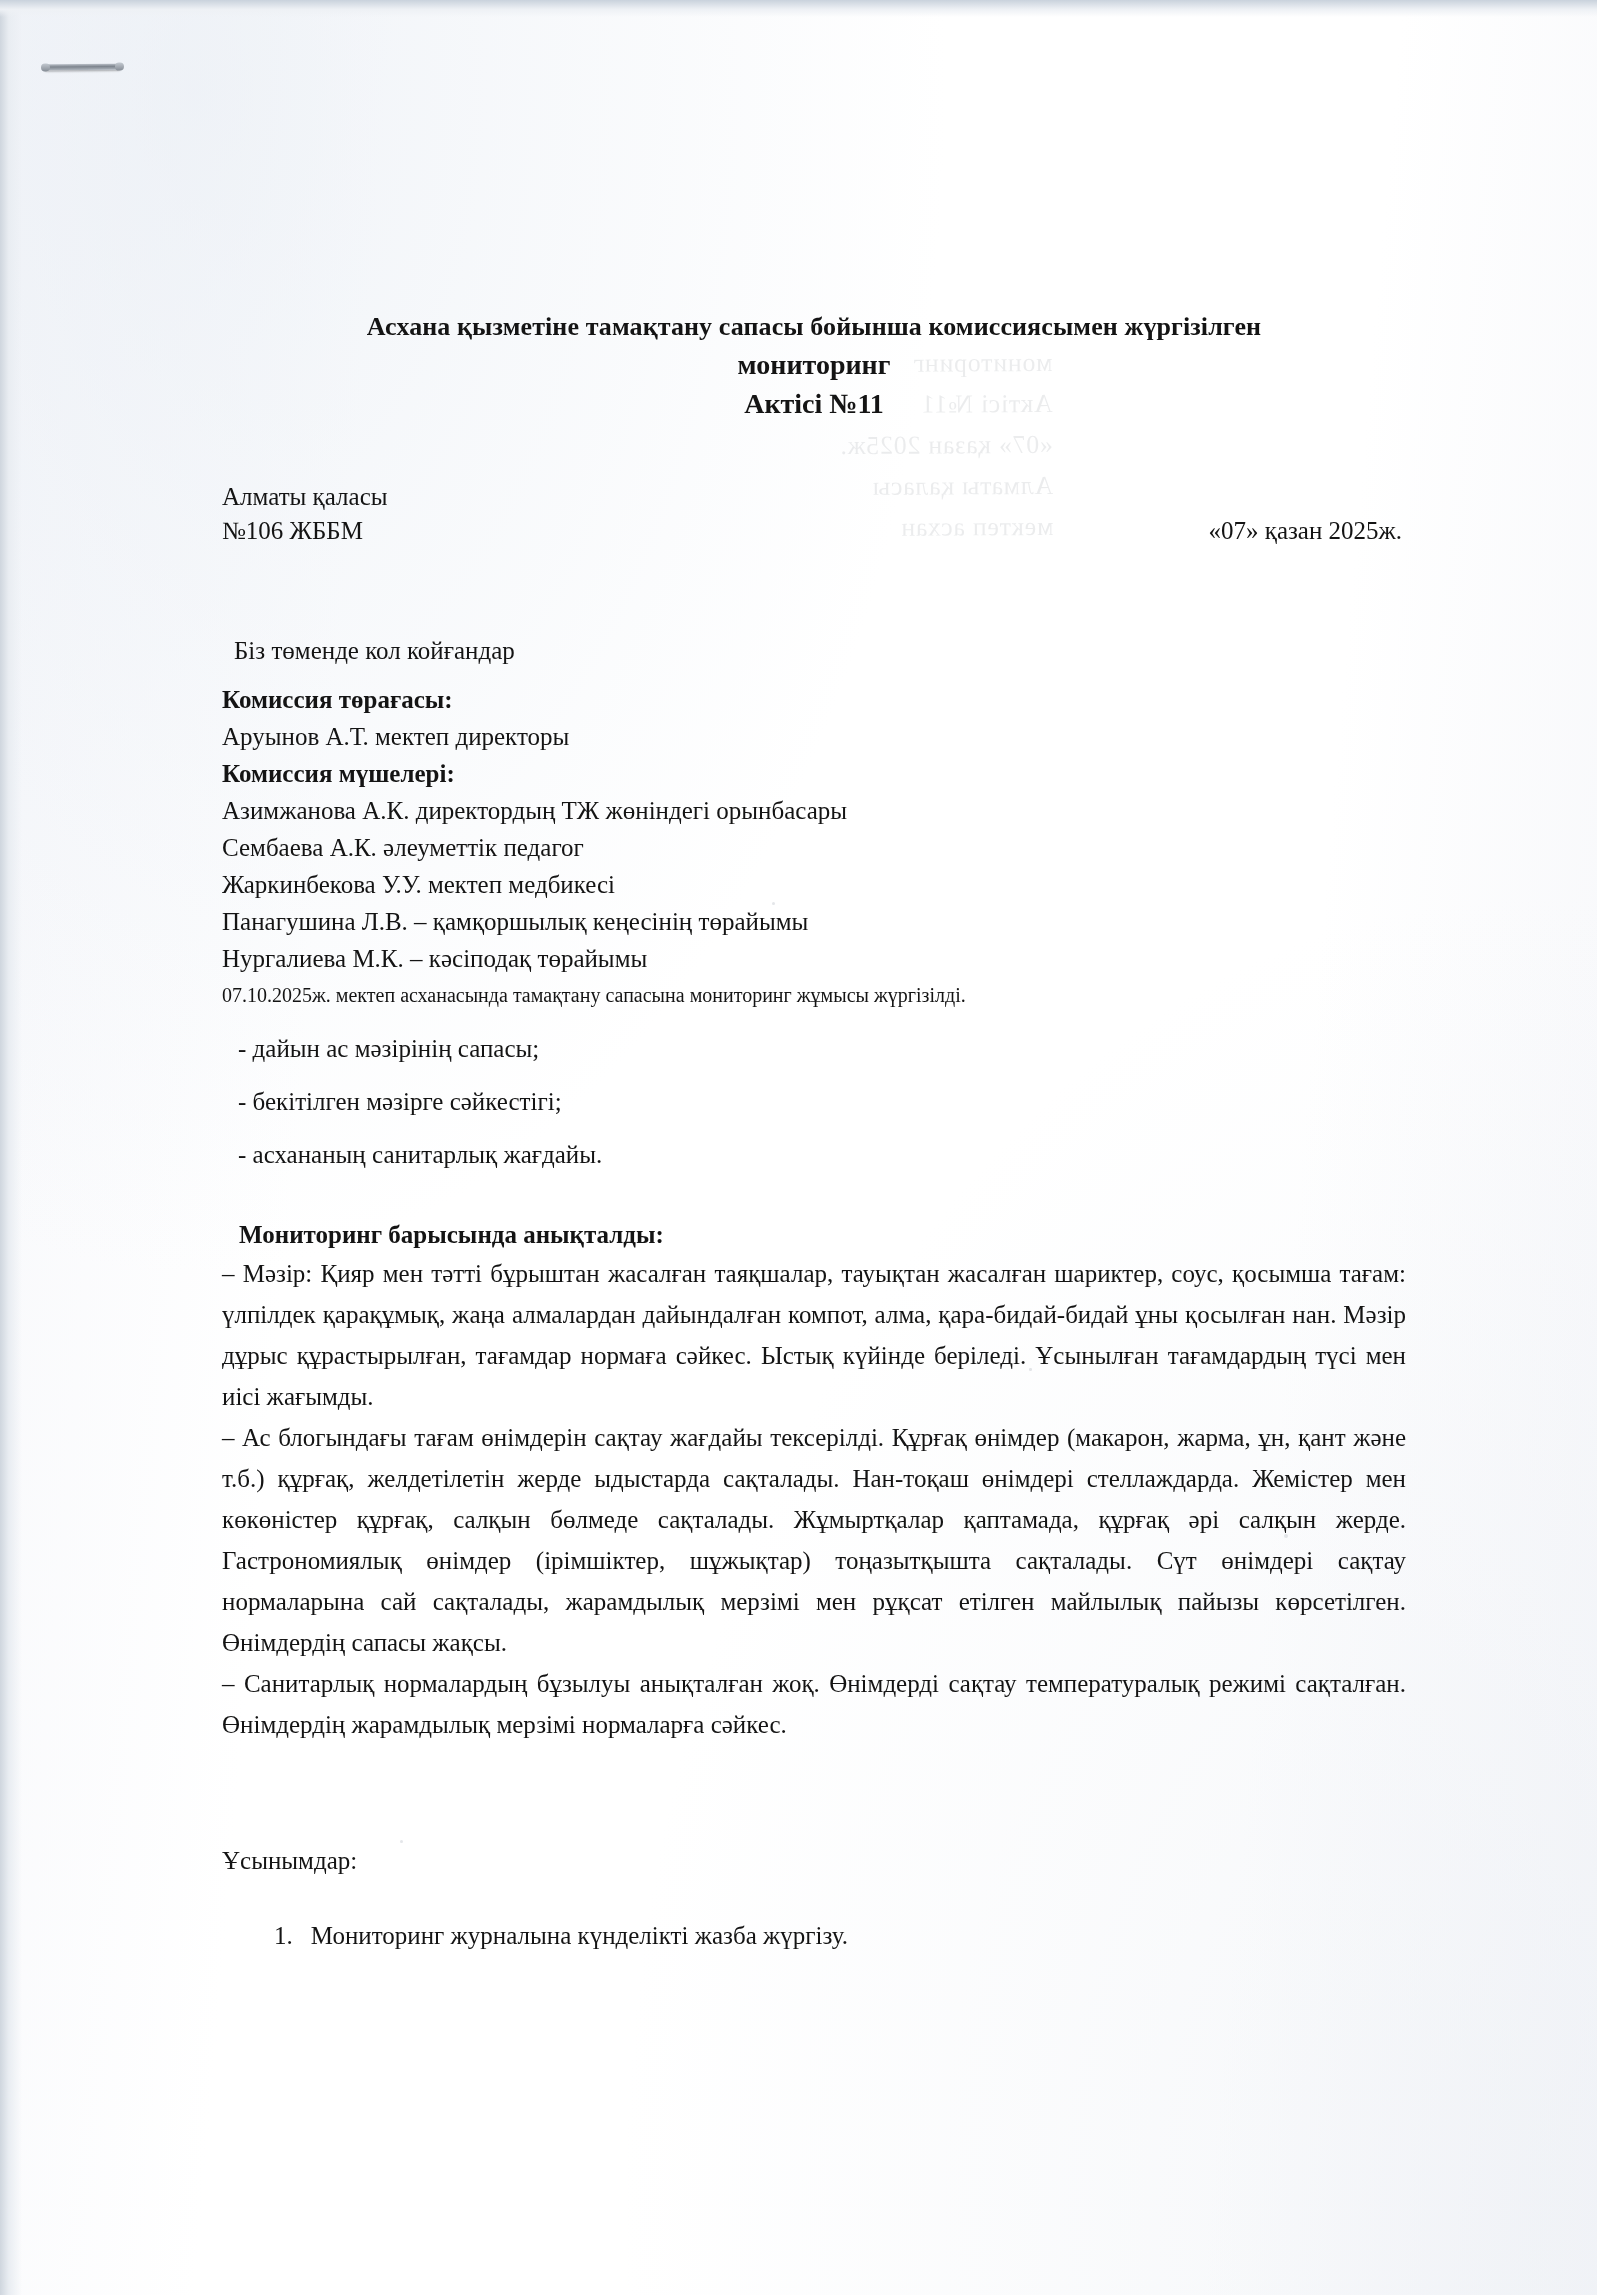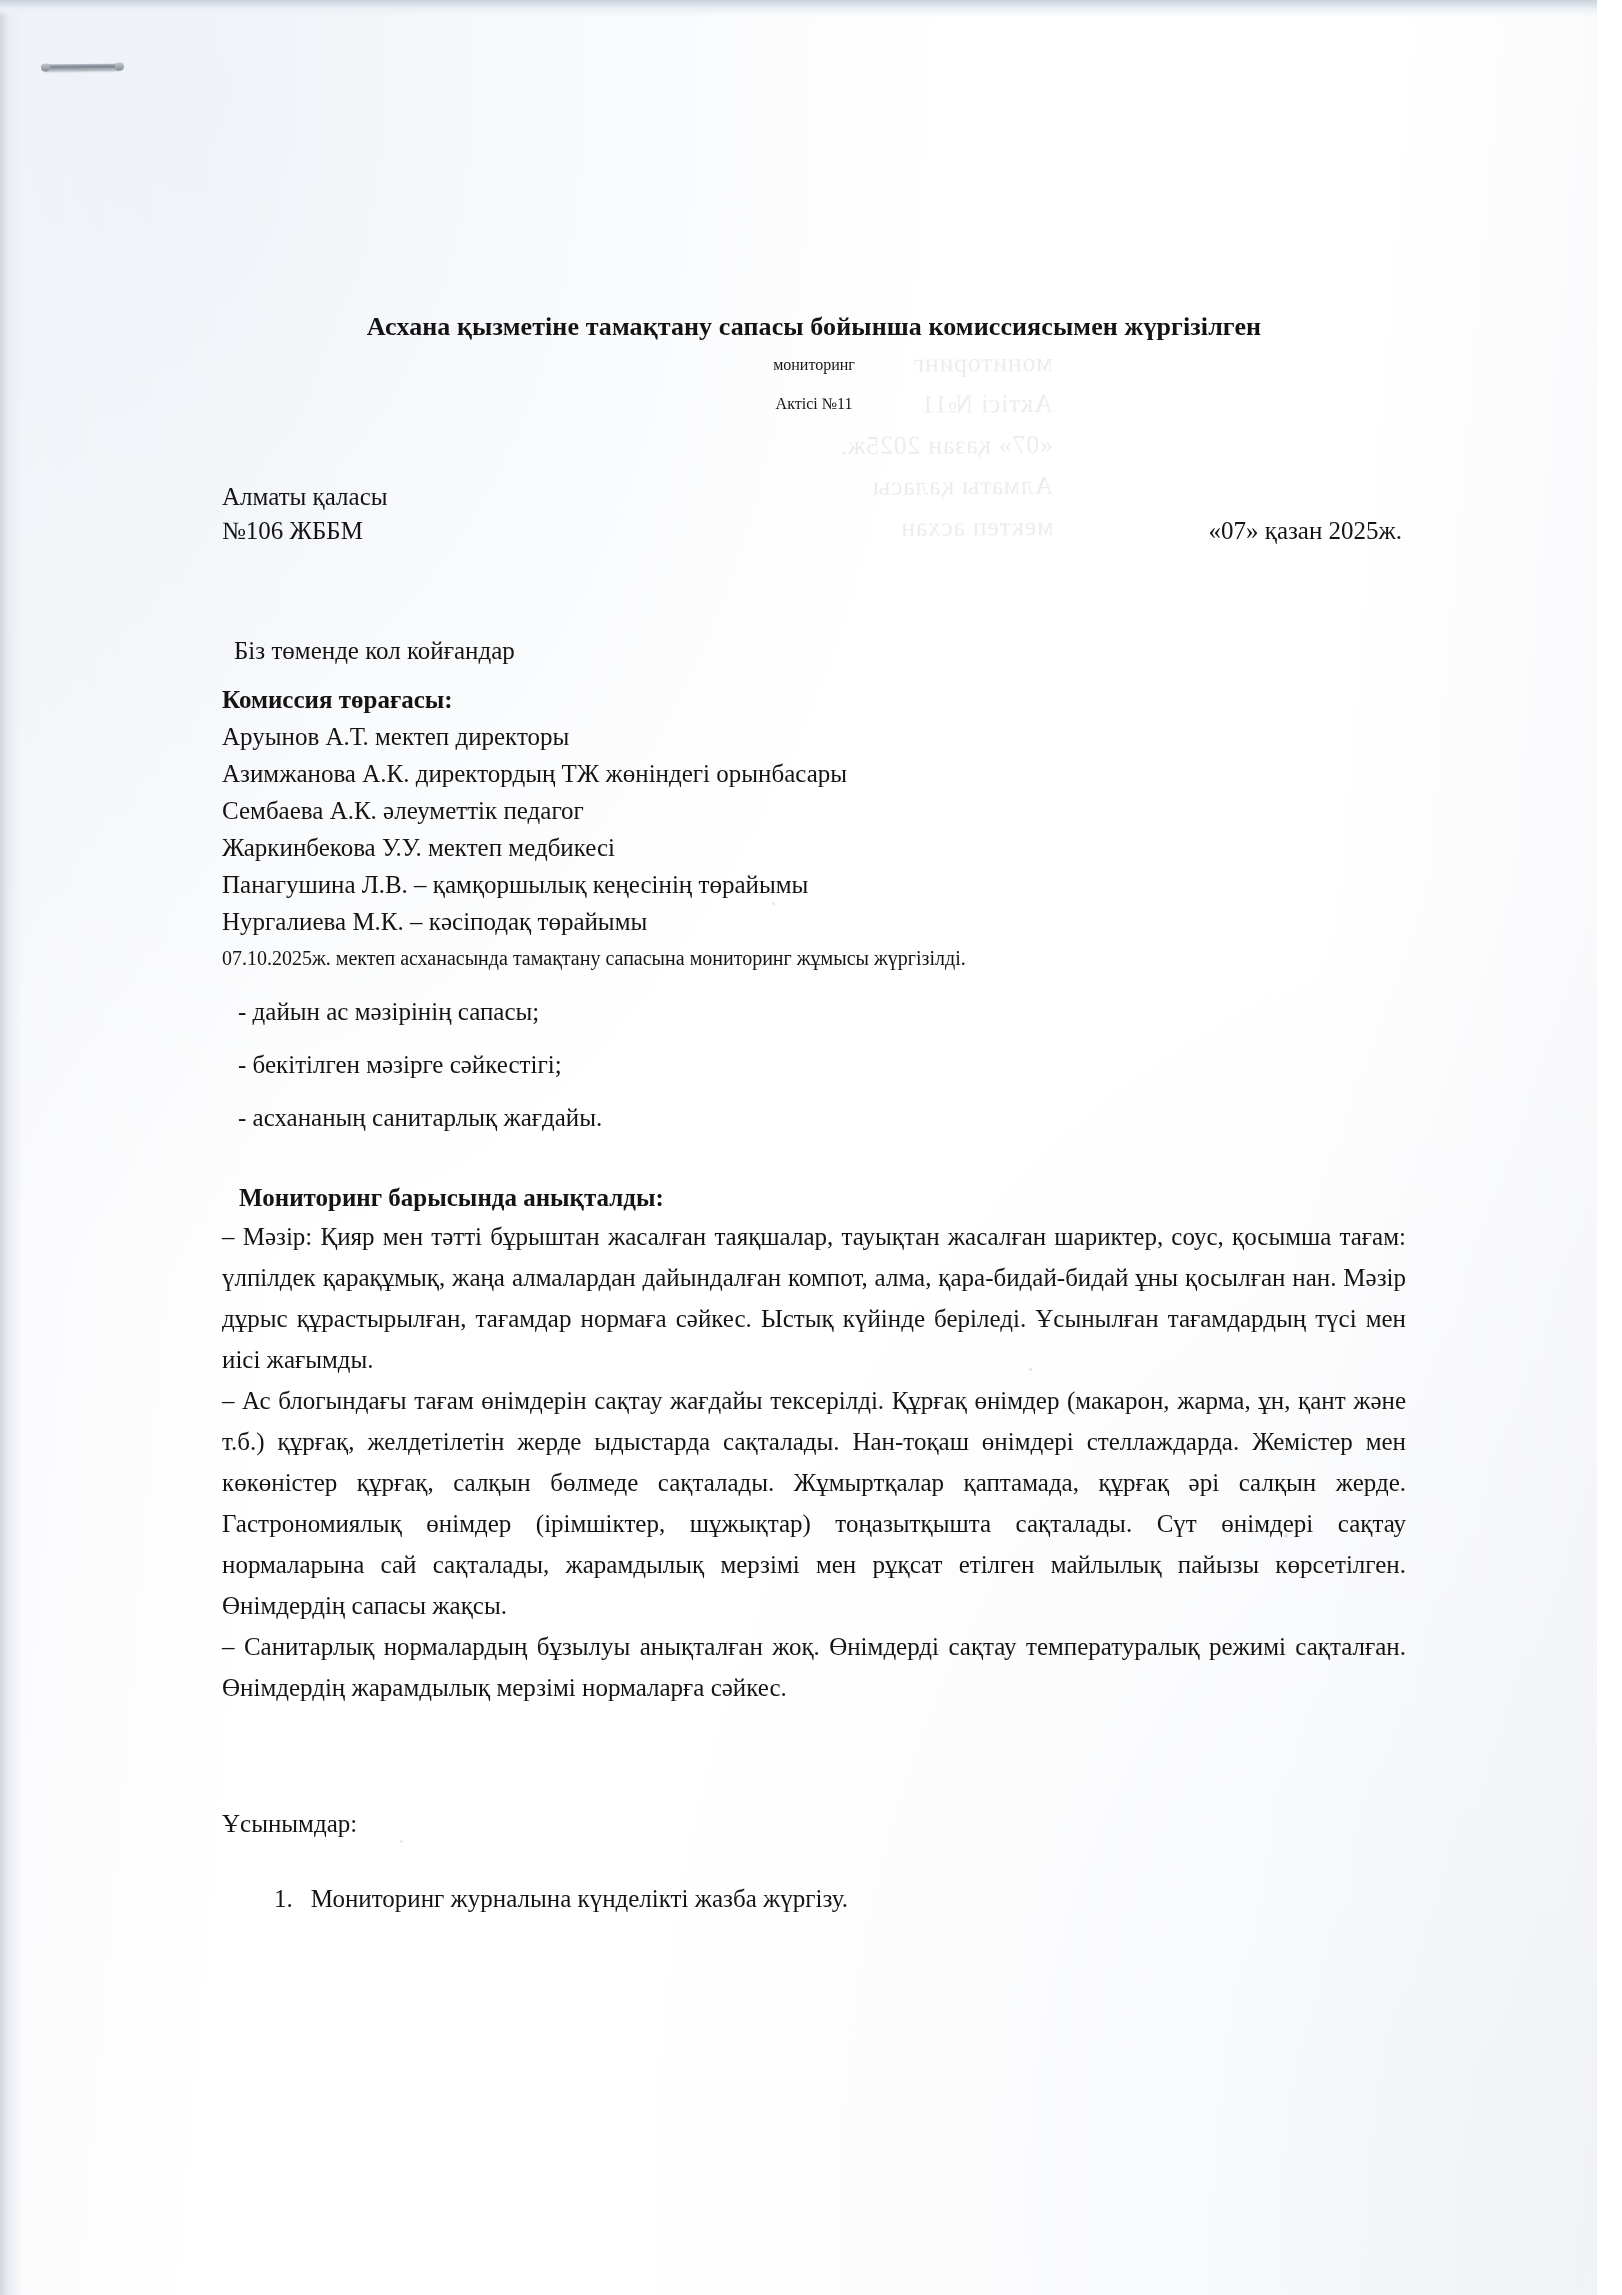--- a/index.html
+++ b/index.html
@@ -96,22 +96,22 @@
     margin: 308px 0 0 0;
     text-align: center;
     font-weight: bold;
     font-size: 26px;
     line-height: 37px;
     letter-spacing: 0.1px;
     padding: 0 18.3px;
   }
   .doc-subtitle {
     text-align: center;
-    font-weight: normal;
-    font-size: 16px;
+    font-weight: bold;
+    font-size: 28px;
     line-height: 37px;
     margin-top: 1.3px;
   }
 
   .meta-row {
     display: flex;
     justify-content: space-between;
     align-items: flex-start;
     margin-top: 58px;
     font-size: 25px;
@@ -223,20 +223,21 @@
         <div>Алматы қаласы</div>
         <div>№106 ЖББМ</div>
       </div>
       <div class="meta-right">«07» қазан 2025ж.</div>
     </div>
 
     <div class="intro-block">
       <p class="intro-line">Біз төменде кол койғандар</p>
       <p class="bold-label">Комиссия төрағасы:</p>
       <p class="member-line">Аруынов А.Т. мектеп директоры</p>
+      <p class="bold-label">Комиссия мүшелері:</p>
 
       <p class="member-line">Азимжанова А.К. директордың ТЖ жөніндегі орынбасары</p>
       <p class="member-line">Сембаева А.К. әлеуметтік педагог</p>
       <p class="member-line">Жаркинбекова У.У. мектеп медбикесі</p>
       <p class="member-line">Панагушина Л.В. – қамқоршылық кеңесінің төрайымы</p>
       <p class="member-line">Нургалиева М.К. – кәсіподақ төрайымы</p>
 
       <p class="monitor-sentence">07.10.2025ж. мектеп асханасында тамақтану сапасына мониторинг жұмысы жүргізілді.</p>
     </div>
 

